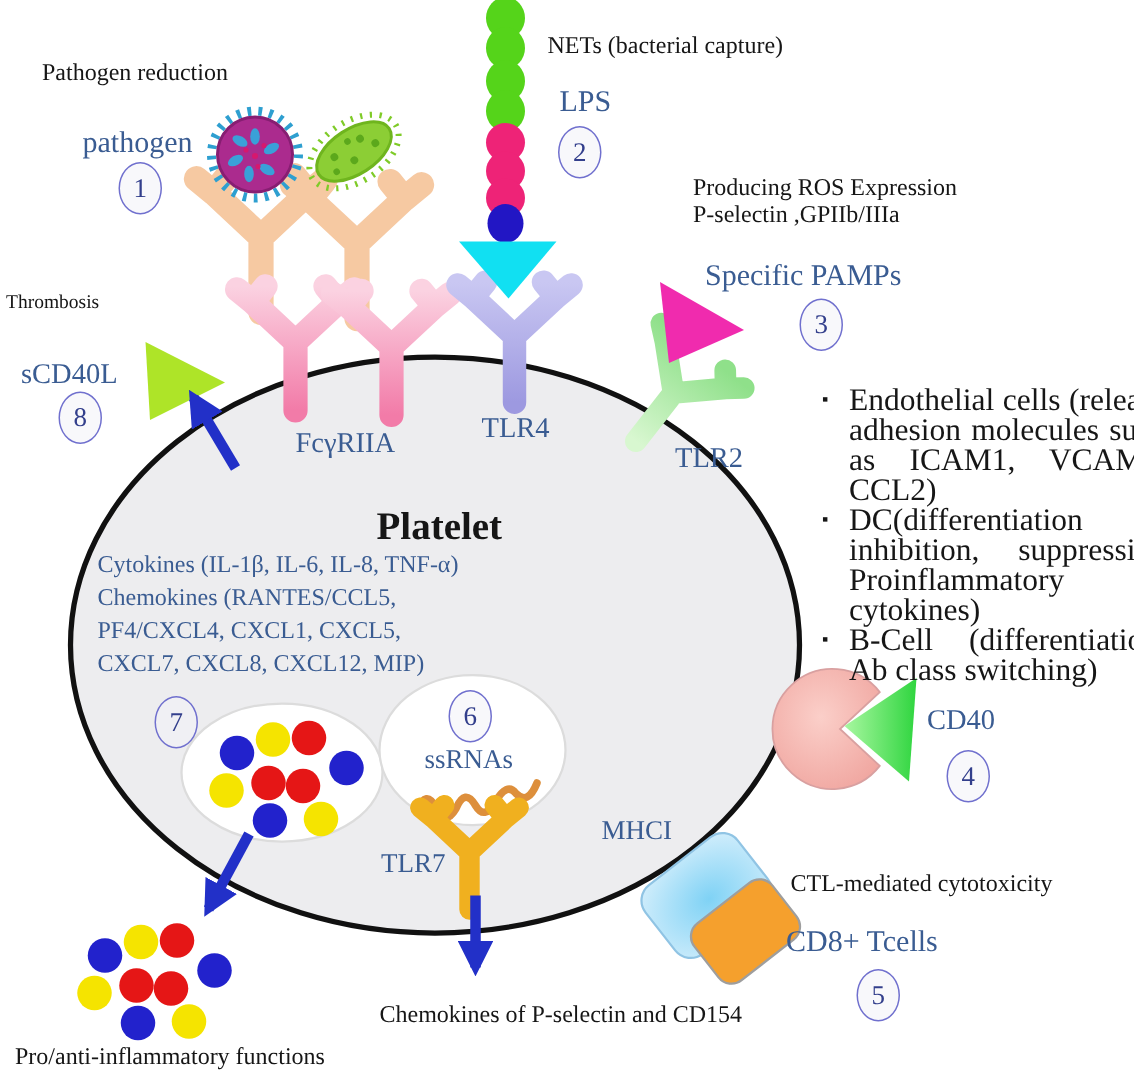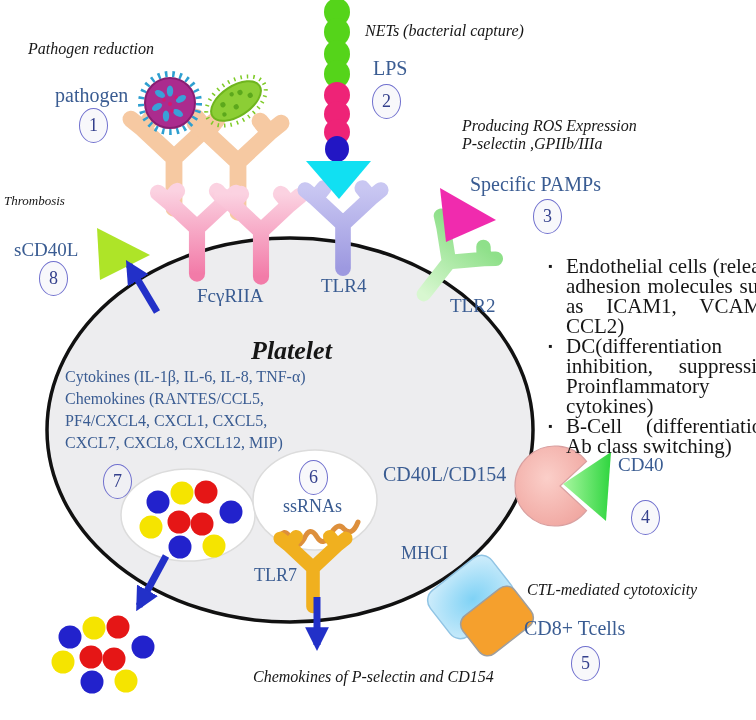--- a/index.html
+++ b/index.html
@@ -1,20 +1,20 @@
 <!DOCTYPE html>
 <html><head>
 <meta charset="utf-8">
 <style>
   html,body{margin:0;padding:0;background:#ffffff;}
   .canvas{position:relative;width:756px;height:720px;background:#ffffff;overflow:hidden;
           font-family:"Liberation Serif", serif;}
   .canvas svg{position:absolute;left:0;top:0;}
   .lbl{position:absolute;white-space:nowrap;line-height:1.12;}
-  .black{color:#161616;font-style:italic;}
+  .black{color:#161616;}
   .blue{color:#3A5C92;}
   .f16{font-size:16px;}
   .f17{font-size:13px;}
   .f18{font-size:18px;}
   .f19{font-size:19px;}
   .f20{font-size:20px;}
   .bold{font-weight:bold;}
   .badge{position:absolute;width:27px;height:33px;border:1.6px solid #7070CE;border-radius:50%;
          background:rgba(243,243,248,.55);display:flex;align-items:center;justify-content:center;
          font-size:18px;color:#333F8C;}
@@ -170,28 +170,28 @@
   <div class="lbl blue f19" style="left:197px;top:285px;">FcγRIIA</div>
   <div class="lbl blue f19" style="left:321px;top:275px;">TLR4</div>
   <div class="lbl blue f19" style="left:402px;top:295px;margin-left:48px;">TLR2</div>
   <div class="lbl black f20 bold" style="left:251px;top:336px;font-size:26px;">Platelet</div>
   <div class="lbl blue f16 cyto" style="left:65px;top:366px;">
     <div>Cytokines (IL-1β, IL-6, IL-8, TNF-α)</div>
     <div>Chemokines (RANTES/CCL5,</div>
     <div>PF4/CXCL4, CXCL1, CXCL5,</div>
     <div>CXCL7, CXCL8, CXCL12, MIP)</div>
   </div>
-  <div class="lbl blue f20" style="left:383px;top:463px;">CD40L/CD154</div>
-  <div class="lbl blue f19" style="left:618px;top:454px;">CD40</div>
+  <div class="lbl blue f19" style="left:618px;top:470px;">CD40</div>
   <div class="lbl blue f18" style="left:401px;top:543px;">MHCI</div>
   <div class="lbl black f16" style="left:527px;top:581px;">CTL-mediated cytotoxicity</div>
   <div class="lbl blue f20" style="left:524px;top:617px;">CD8+ Tcells</div>
   <div class="lbl blue f18" style="left:283px;top:496px;">ssRNAs</div>
   <div class="lbl blue f18" style="left:254px;top:565px;">TLR7</div>
   <div class="lbl black f16" style="left:253px;top:668px;">Chemokines of P-selectin and CD154</div>
+  <div class="lbl black f16" style="left:10px;top:696px;">Pro/anti-inflammatory functions</div>
 
   <ul class="bullets">
     <li>Endothelial cells (release adhesion molecules such as ICAM1, VCAM1, CCL2)</li>
     <li>DC(differentiation inhibition, suppression Proinflammatory cytokines)</li>
     <li>B-Cell (differentiation, Ab class switching)</li>
   </ul>
 
   <div class="badge" style="left:79px;top:108px;">1</div>
   <div class="badge" style="left:372px;top:84px;">2</div>
   <div class="badge" style="left:533px;top:199px;">3</div>

